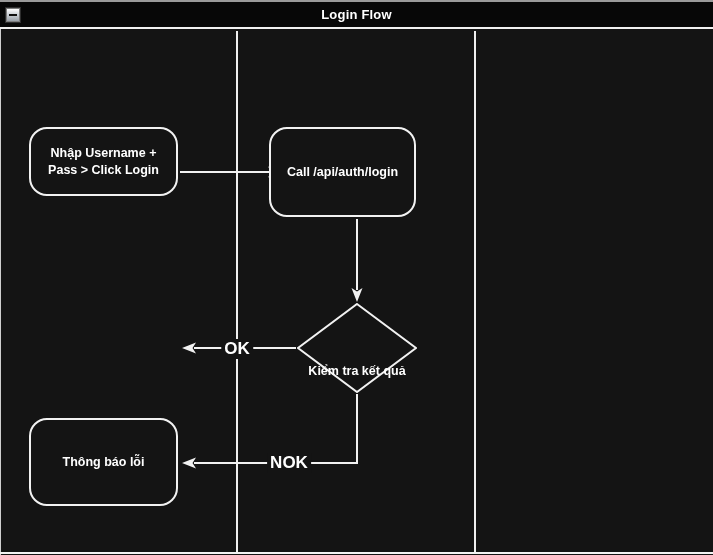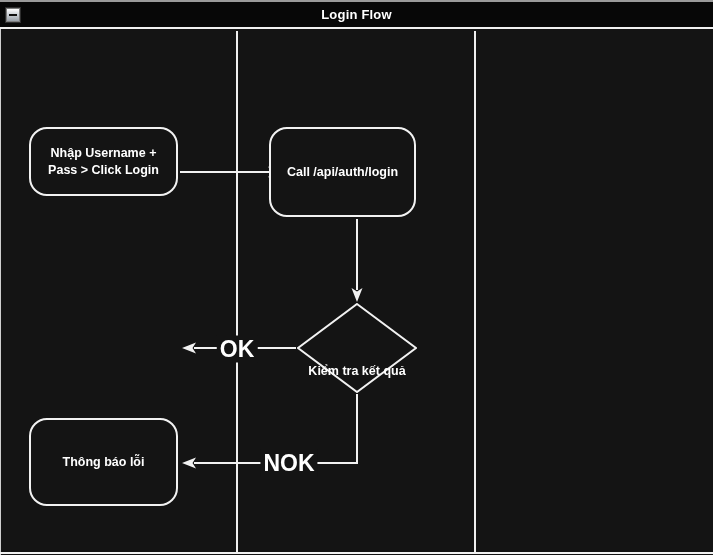--- a/index.html
+++ b/index.html
@@ -71,21 +71,21 @@
   .diamond-wrap { position:absolute; left:297px; top:303px; width:120px; height:90px; }
   .diamond-wrap svg { position:absolute; left:0; top:0; }
   .diamond-label {
     position:absolute; left:50%; top:50%; transform:translate(-50%,-50%);
     width:110px; text-align:center; font-weight:bold; font-size:12.5px; color:#fff;margin-top:23px;
   }
 
   .edge-label {
     position:absolute; transform:translate(-50%,-50%);
     background:#141414; padding:0 3px;
-    font-weight:bold; font-size:23px; color:#fff; white-space:nowrap;
+    font-weight:bold; font-size:17px; color:#fff; white-space:nowrap;
   }
   .edge-label.ok { left:237px; top:349px; }
   .edge-label.nok { left:289px; top:463px; }
 </style>
 </head>
 <body>
 
 <div class="pool">
 
   <div class="top-edge"></div>

